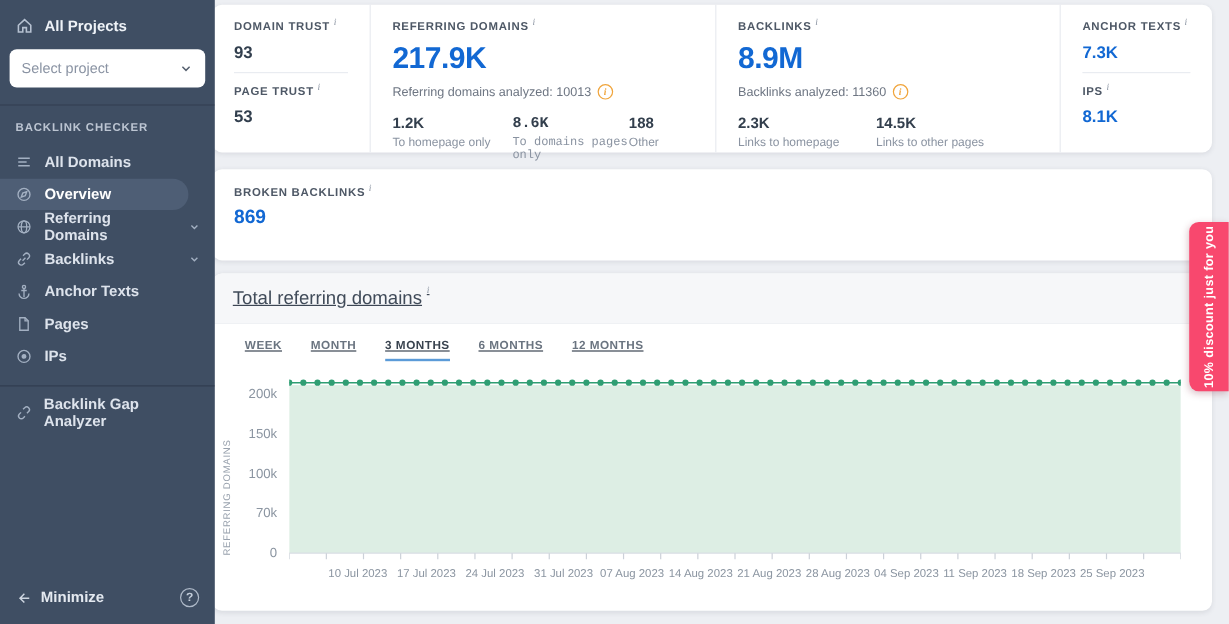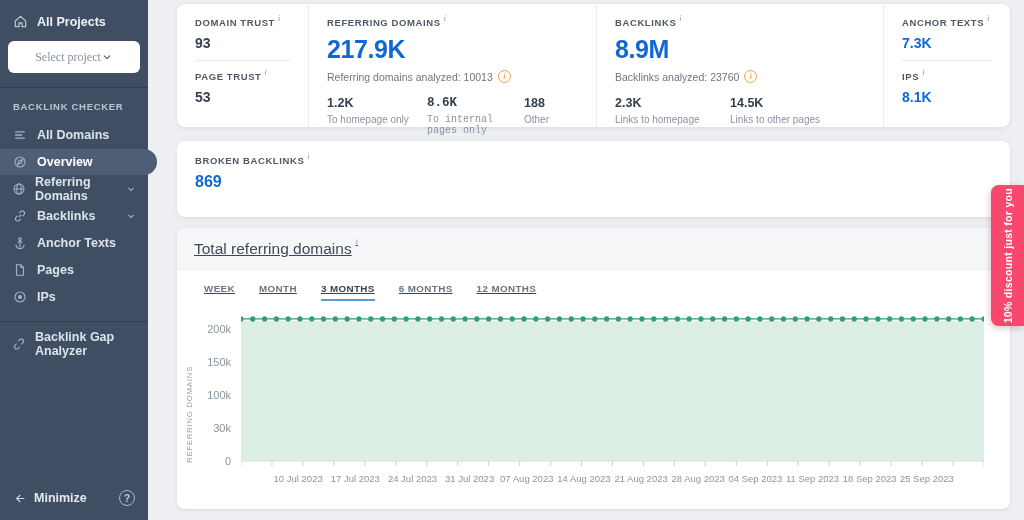--- a/index.html
+++ b/index.html
@@ -7,34 +7,34 @@
   body {
     font-family: "Liberation Sans", sans-serif;
     background:#edeff3;
     position:relative;
     color:#3c4654;
   }
   svg { display:block; }
 
   
   .sidebar {
-    position:absolute; left:0; top:0; width:148px; height:520px;
+    position:absolute; left:0; top:0; width:179px; height:520px;
     background:#3f4e63; color:#dfe5ee; display:flex; flex-direction:column;
     z-index:5;
   }
   .sb-allprojects {
     display:flex; align-items:center; gap:9px;
     padding:14px 13px 10px; font-size:12.5px; font-weight:bold; color:#eef2f7;
     cursor:pointer;
   }
   .sb-allprojects .icn { color:#b6c1d1; display:flex; }
   .sb-select {
     margin:2px 8px 14px; background:#ffffff; border-radius:6px; height:32px;
-    display:flex; align-items:center; justify-content:center;
-    padding:0 10px; font-size:12px; color:#8a93a3; cursor:pointer;font-family:Liberation Serif, serif;
+    display:flex; align-items:center; justify-content:space-between;
+    padding:0 10px; font-size:12px; color:#8a93a3; cursor:pointer;
   }
   .sb-select .icn { color:#55606f; display:flex; }
   .sb-topblock { border-bottom:1px solid rgba(23,32,45,.35); }
   .sb-section-label {
     padding:13px 13px 9px; font-size:9.5px; font-weight:bold;
     letter-spacing:.7px; color:#bcc5d2;
   }
   .sb-item {
     height:26px; display:flex; align-items:center; gap:9px;
     padding:0 12px; font-size:12.5px; font-weight:600; color:#dde3ec;
@@ -296,37 +296,37 @@
         <span>Referring domains analyzed: 10013</span>
         <span class="info-circle">i</span>
       </div>
       <div class="breakdown">
         <div class="bd-item w1">
           <div class="bd-val">1.2K</div>
           <div class="bd-lbl">To homepage only</div>
         </div>
         <div class="bd-item w2">
           <div class="bd-val">8.6K</div>
-          <div class="bd-lbl">To internal pages only</div>
+          <div class="bd-lbl">To domains pages only</div>
         </div>
         <div class="bd-item">
           <div class="bd-val">188</div>
           <div class="bd-lbl">Other</div>
         </div>
       </div>
     </div>
 
     <div class="top-col col-bl">
       <div class="m-label">
         <span>BACKLINKS</span>
           <span class="sup-i">i</span>
       </div>
       <div class="big-val">8.9M</div>
       <div class="analyzed">
-        <span>Backlinks analyzed: 23760</span>
+        <span>Backlinks analyzed: 11360</span>
         <span class="info-circle">i</span>
       </div>
       <div class="breakdown">
         <div class="bd-item b1">
           <div class="bd-val">2.3K</div>
           <div class="bd-lbl">Links to homepage</div>
         </div>
         <div class="bd-item">
           <div class="bd-val">14.5K</div>
           <div class="bd-lbl">Links to other pages</div>
@@ -366,21 +366,21 @@
       <div class="tab">WEEK</div>
       <div class="tab">MONTH</div>
       <div class="tab active">3 MONTHS</div>
       <div class="tab">6 MONTHS</div>
       <div class="tab">12 MONTHS</div>
     </div>
     <div class="chart-wrap">
       <div class="ylabel">REFERRING DOMAINS</div>
       <div class="yticks" id="yticks">
           <div class="ytick" style="top: 150px;">0</div>
-          <div class="ytick" style="top: 116.96px;">30k</div>
+          <div class="ytick" style="top: 116.96px;">70k</div>
           <div class="ytick" style="top: 83.9207px;">100k</div>
           <div class="ytick" style="top: 50.8811px;">150k</div>
           <div class="ytick" style="top: 17.8414px;">200k</div>
         </div>
       <div class="plot" id="plot">
           <svg width="743" height="157">
             <rect x="0" y="9.929515418502206" width="743" height="140.0704845814978" fill="#ddeee4"></rect>
             <line x1="0" y1="150" x2="743" y2="150" stroke="#dadee4" stroke-width="1"></line>
             <line x1="0" y1="150" x2="0" y2="155" stroke="#ccd1d9" stroke-width="1"></line>
             <line x1="30.958333333333332" y1="150" x2="30.958333333333332" y2="155" stroke="#ccd1d9" stroke-width="1"></line>

